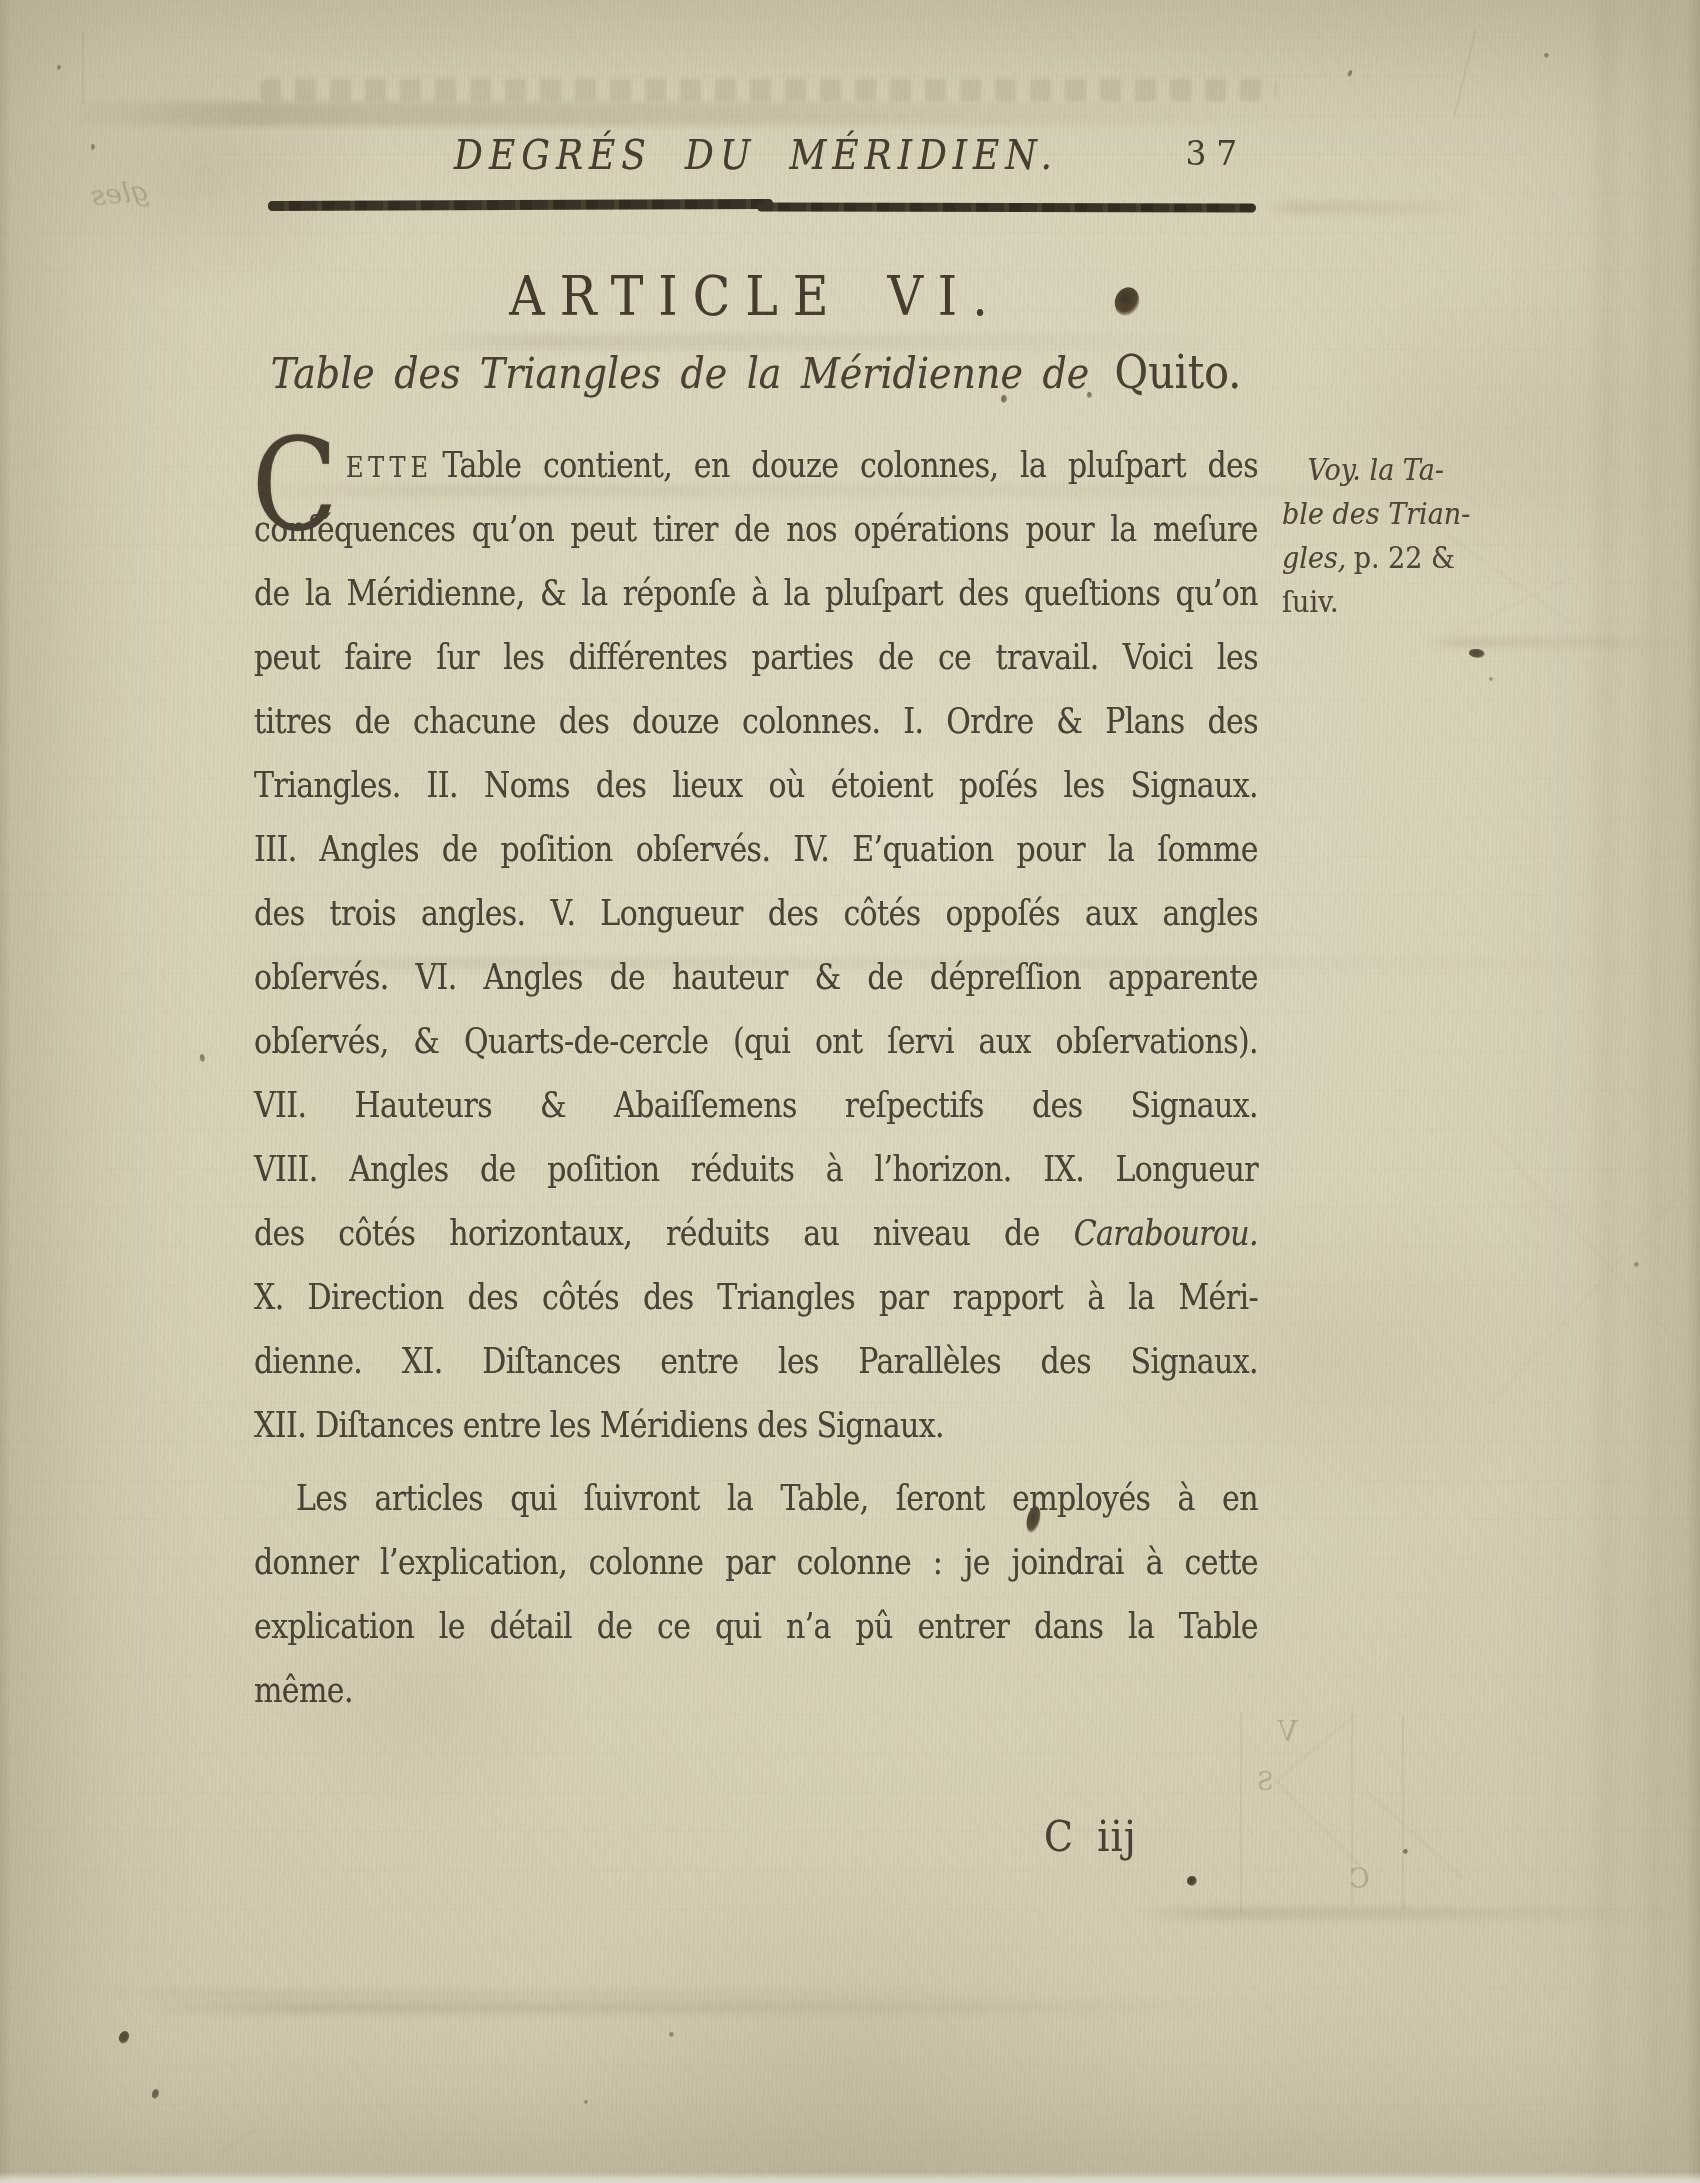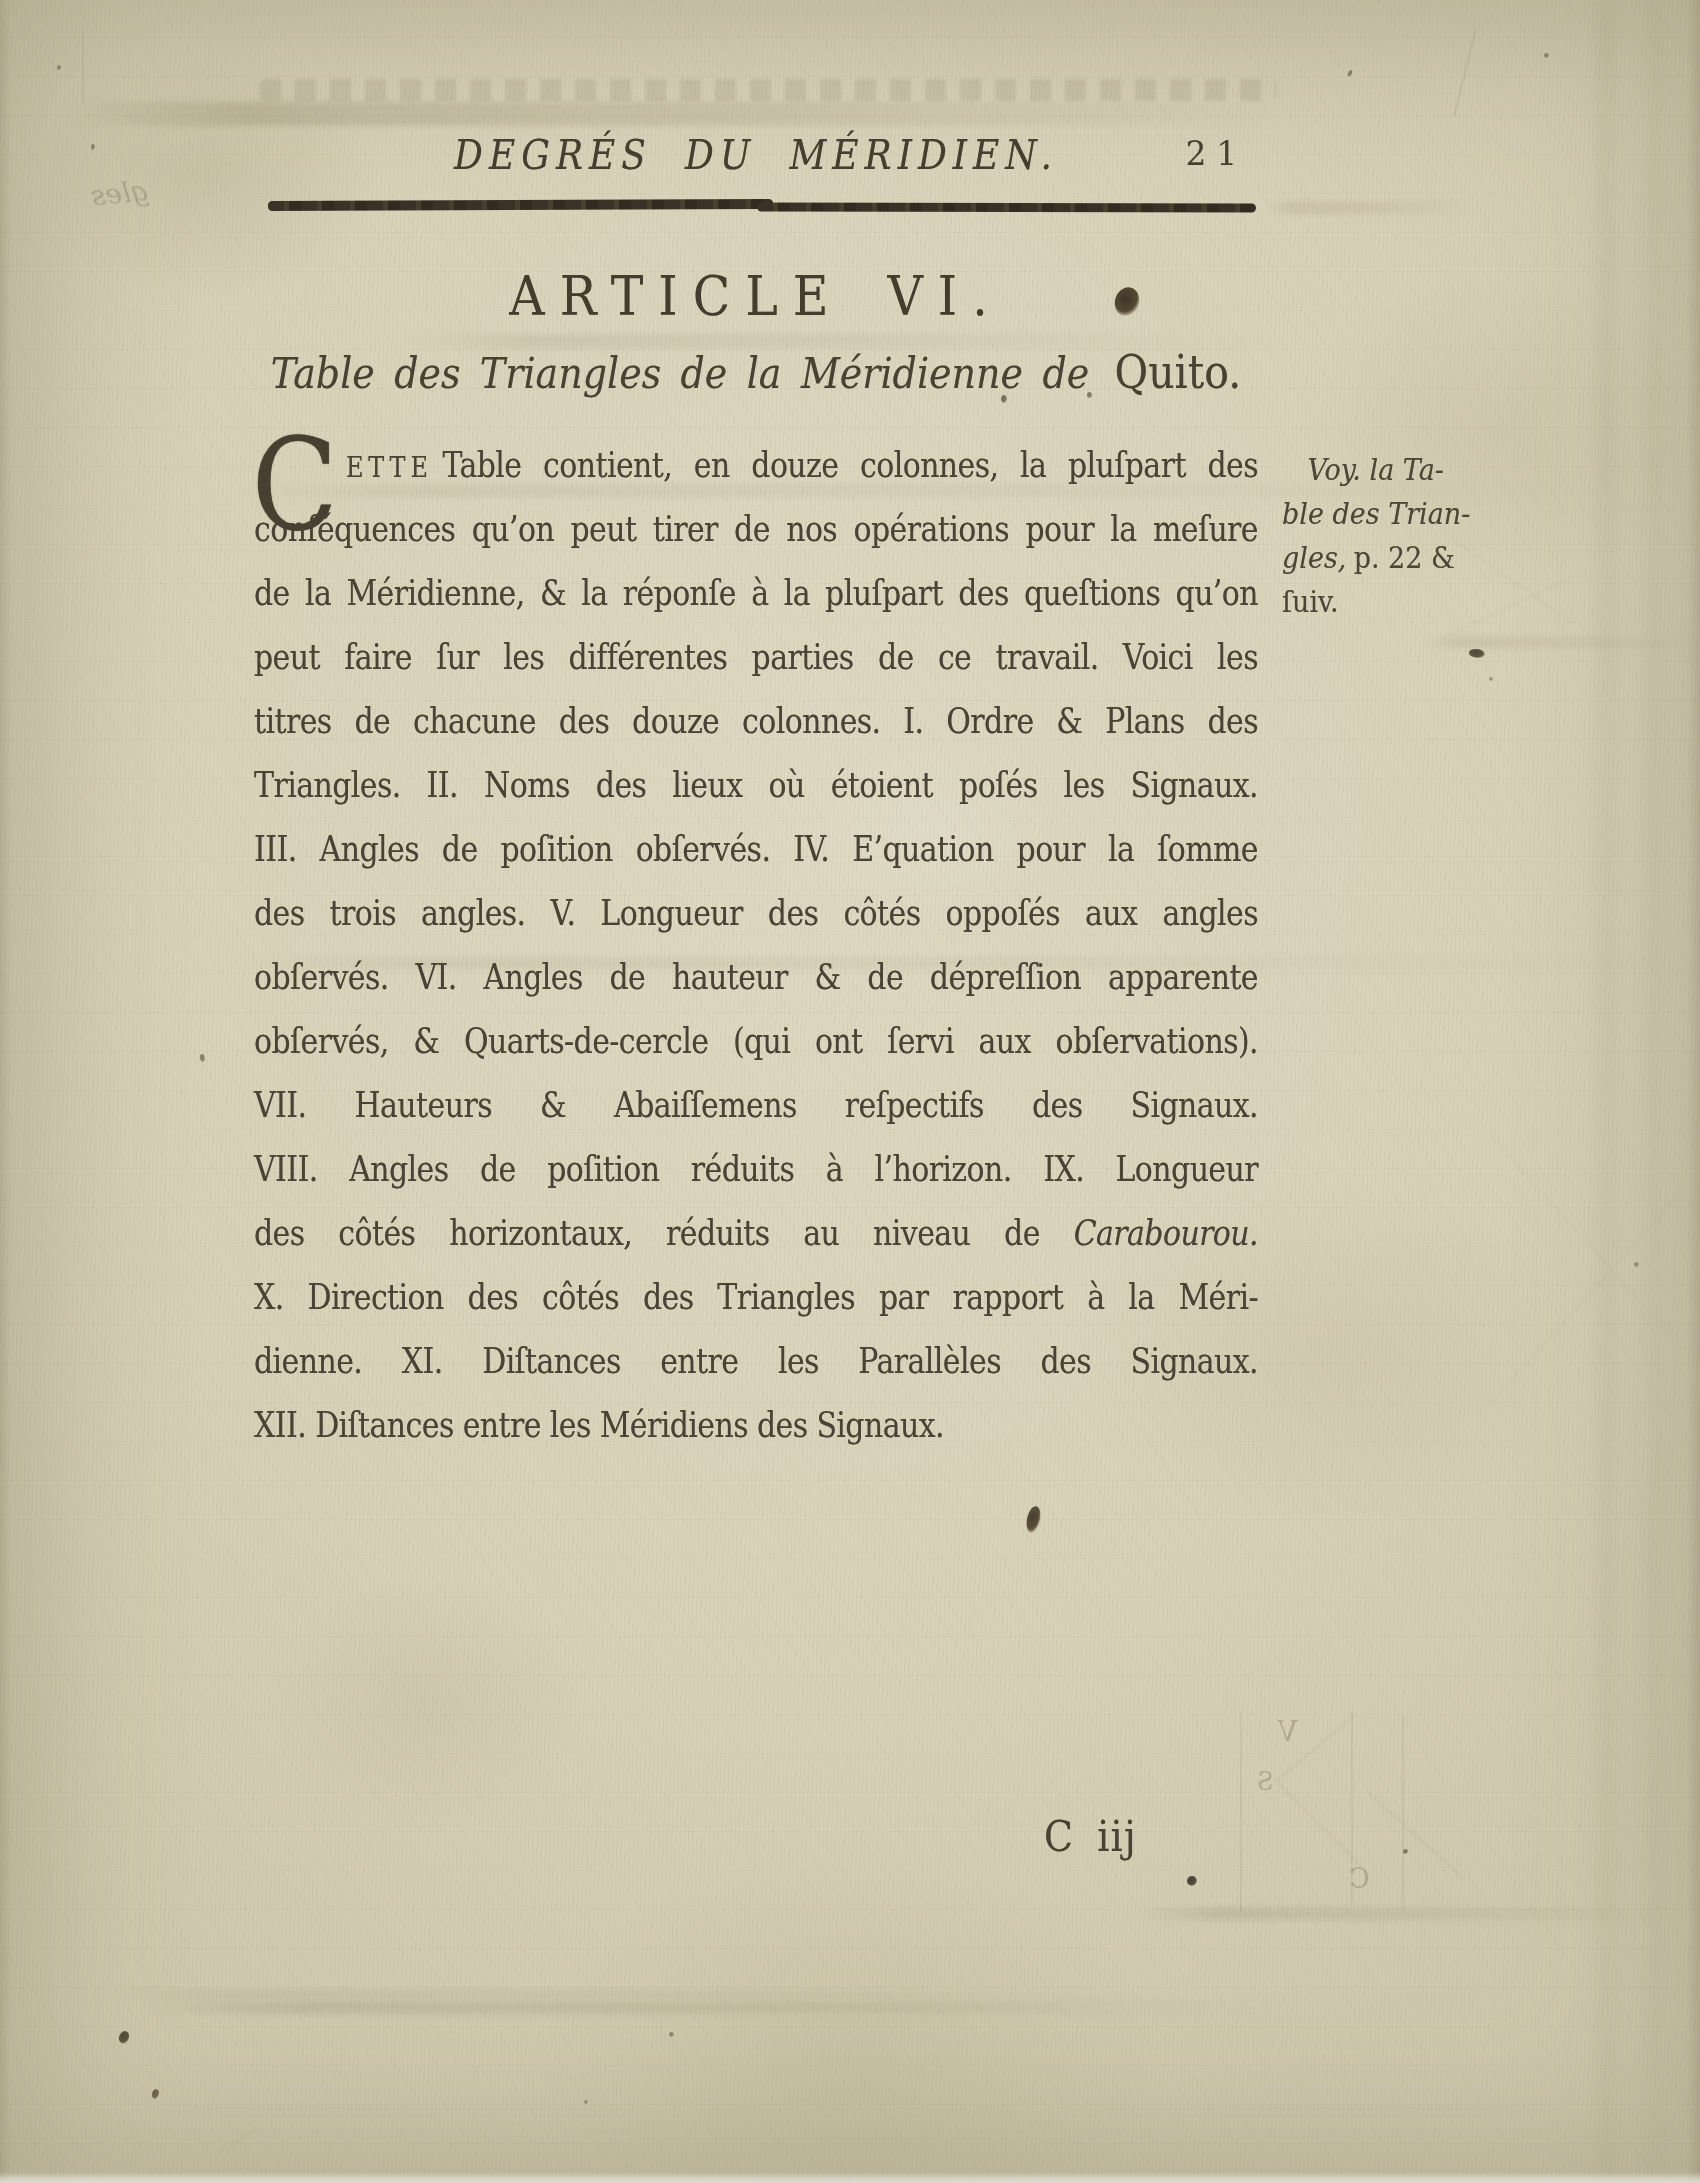--- a/index.html
+++ b/index.html
@@ -197,21 +197,21 @@
   <div class="spk s12"></div>
   <div class="spk s13"></div>
   <div class="spk s14"></div>
   <div class="spk s15"></div>
   <div class="spk s16"></div>
   <div class="spk s17"></div>
   <div class="spk s18"></div>
 
   <header class="running-header">
     <span class="rh-title">DEGRÉS DU MÉRIDIEN.</span>
-    <span class="rh-page">21</span>
+    <span class="rh-page">37</span>
   </header>
 
   <div class="rule">
     <span class="rule-seg seg-left"></span>
     <span class="rule-seg seg-right"></span>
   </div>
 
   <h1 class="article-heading">ARTICLE VI.</h1>
   <h2 class="article-subtitle">
     <em>Table des Triangles de la Méridienne de</em>
@@ -236,20 +236,26 @@
       <div class="bline">VII. Hauteurs &amp; Abaiſſemens reſpectifs des Signaux.</div>
       <div class="bline">VIII. Angles de poſition réduits à l’horizon. IX. Longueur</div>
       <div class="bline">
         <span>des côtés horizontaux, réduits au niveau de</span>
         <em class="place-italic">Carabourou.</em>
       </div>
       <div class="bline">X. Direction des côtés des Triangles par rapport à la Méri-</div>
       <div class="bline">dienne. XI. Diſtances entre les Parallèles des Signaux.</div>
       <div class="bline nojust">XII. Diſtances entre les Méridiens des Signaux.</div>
     </div>
+    <div class="paragraph p2">
+      <div class="bline indent">Les articles qui ſuivront la Table, ſeront employés à en</div>
+      <div class="bline">donner l’explication, colonne par colonne : je joindrai à cette</div>
+      <div class="bline">explication le détail de ce qui n’a pû entrer dans la Table</div>
+      <div class="bline nojust">même.</div>
+    </div>
   </section>
 
   <aside class="margin-note">
     <div class="note-line n1">Voy. la Ta-</div>
     <div class="note-line">ble des Trian-</div>
     <div class="note-line">
       <em>gles,</em><span class="note-roman">p. 22 &amp;</span>
     </div>
     <div class="note-line note-roman">ſuiv.</div>
   </aside>

